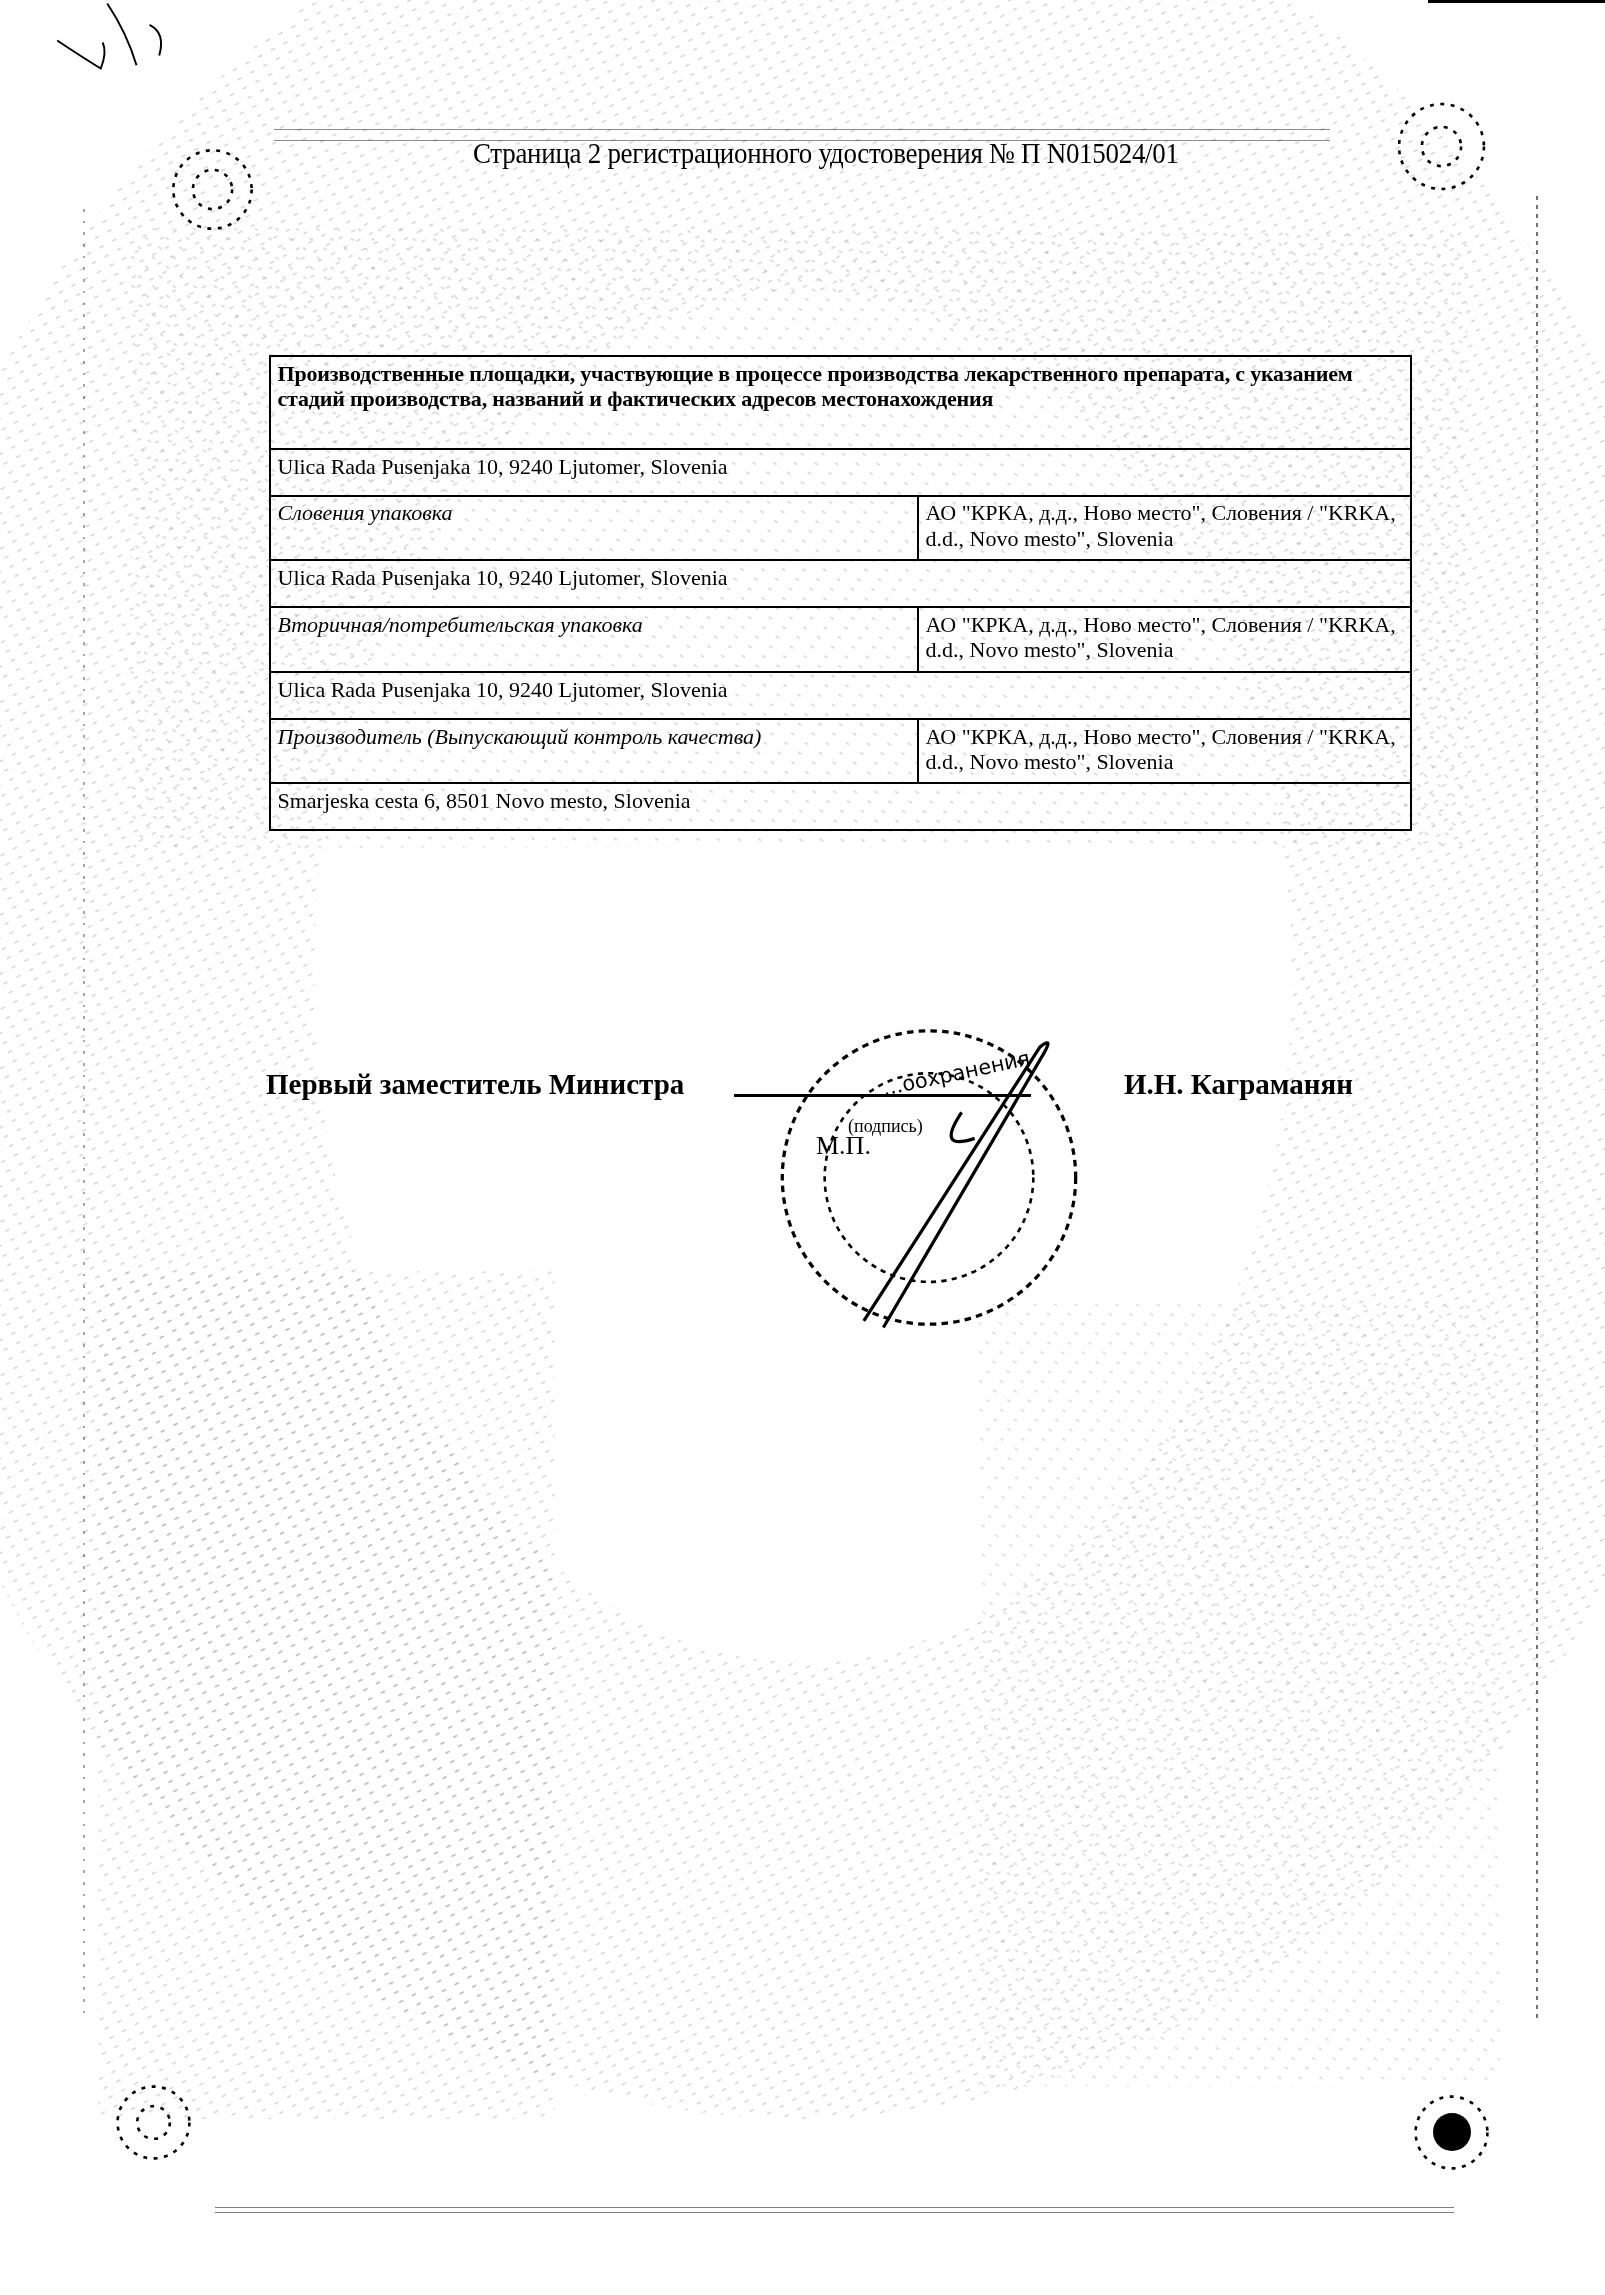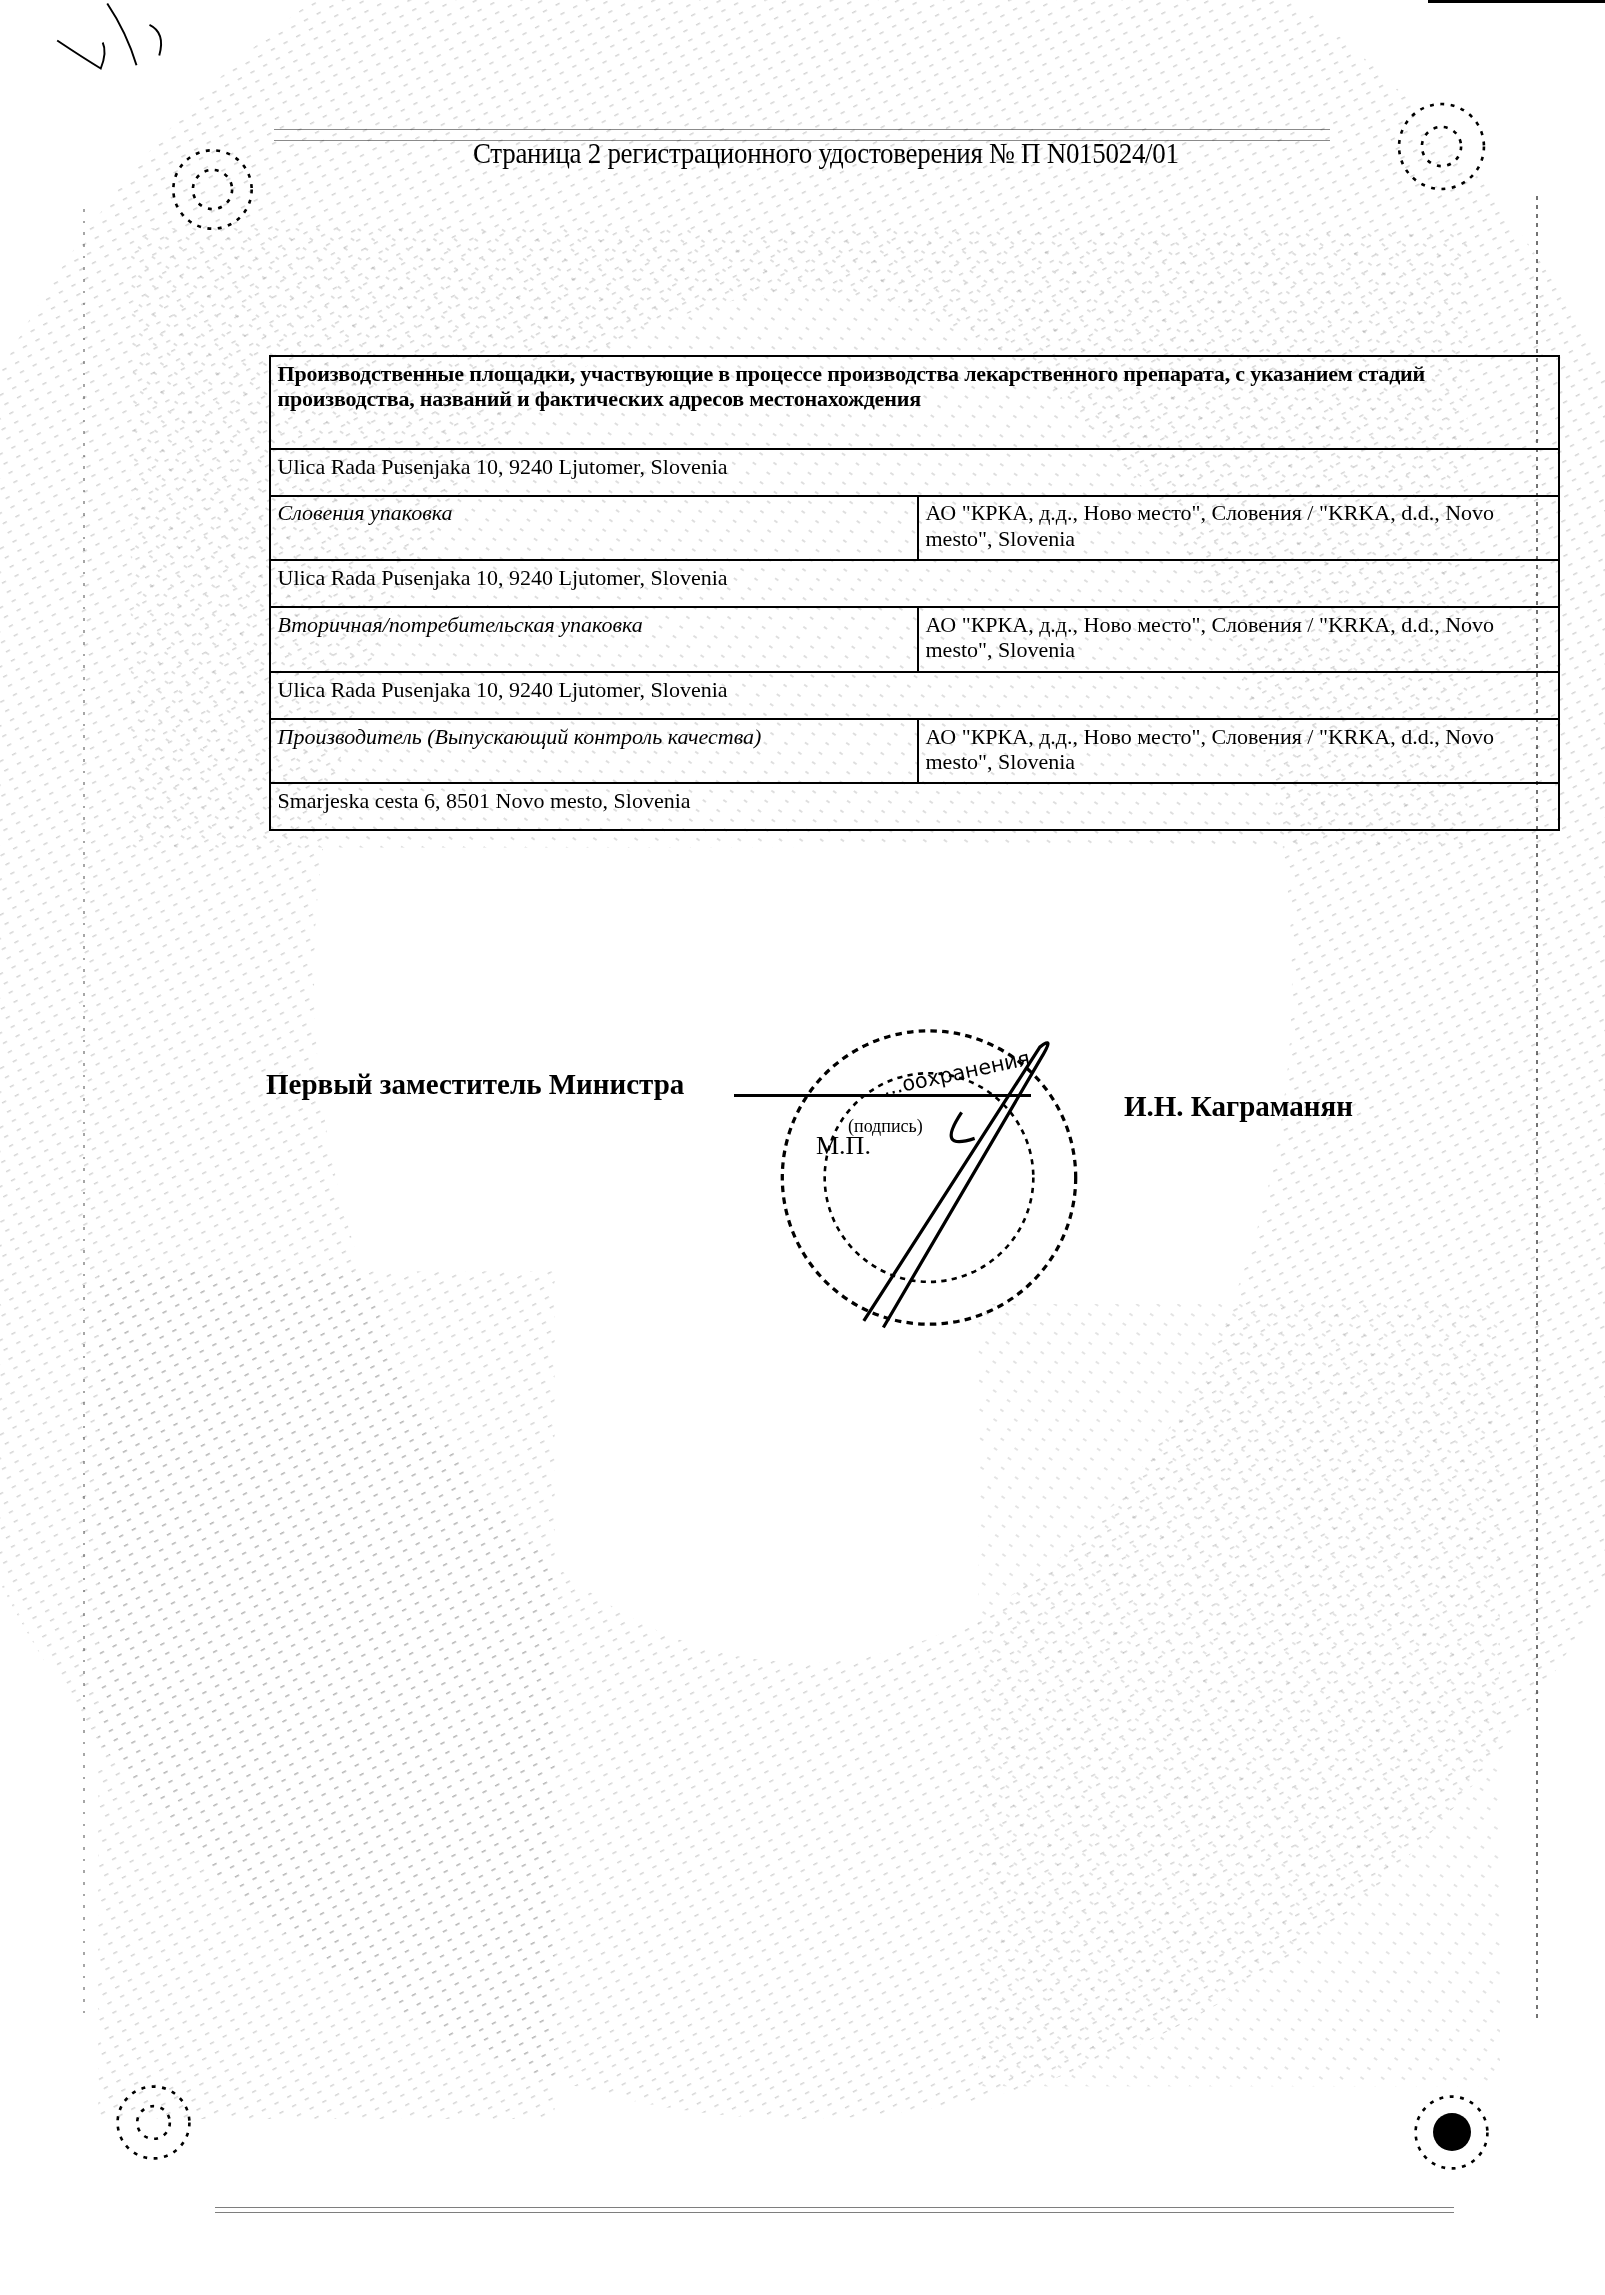--- a/index.html
+++ b/index.html
@@ -17,32 +17,32 @@
   .frame-bottom { position: absolute; left: 215px; top: 2207px; width: 1239px; height: 3.9px;
                   border-top: 1.3px solid #000; border-bottom: 1.3px solid #000; opacity: .5; }
   .frame-topband { position: absolute; left: 274px; top: 129px; width: 1056px; height: 10.4px;
                    border-top: 1.3px solid #000; border-bottom: 1.3px solid #000; opacity: .45; }
 
   .handwriting { position: absolute; left: 52px; top: 0; width: 117px; height: 72px; }
 
   .page-heading { position: absolute; left: 473px; top: 137px; font-size: 29px; letter-spacing: -0.3px;
                   transform: scaleX(0.93); transform-origin: left; white-space: nowrap; }
 
-  table.sites { position: absolute; left: 269px; top: 355px; width: 1291px; border-collapse: collapse;
+  table.sites { position: absolute; left: 269px; top: 355px; width: 1143px; border-collapse: collapse;
                 font-size: 22px; line-height: 1.15; }
   table.sites td { border: 2px solid #000; padding: 3.9px 6.5px; vertical-align: top; }
   .hdr td { height: 83px; font-weight: bold; letter-spacing: -0.2px; }
   .stage td.label { font-style: italic; width: 633px; height: 55px; }
   .stage td.org { height: 55px; }
   .addr td { height: 37px; }
 
   .sign-title { position: absolute; left: 266px; top: 1068px; font-size: 29px; font-weight: bold; white-space: nowrap; }
   .sign-line { position: absolute; left: 734px; top: 1094px; width: 297px; height: 2.6px; background: #000; }
   .sign-caption { position: absolute; left: 848px; top: 1116px; font-size: 18px; }
-  .sign-name { position: absolute; left: 1124px; top: 1068px; font-size: 29px; font-weight: bold; white-space: nowrap; margin-top: 22px; }
+  .sign-name { position: absolute; left: 1124px; top: 1068px; font-size: 29px; font-weight: bold; white-space: nowrap; }
 
   .seal { position: absolute; left: 766px; top: 1008px; width: 326px; height: 326px; }
   .seal-mp { position: absolute; left: 816px; top: 1131px; font-size: 26px; }
 
   .rosette { position: absolute; width: 111px; height: 111px; }
   .dot-marker { position: absolute; left: 1433px; top: 2113px; width: 38px; height: 38px; border-radius: 50%; background: #000; }
 </style>
 </head>
 <body>
 

